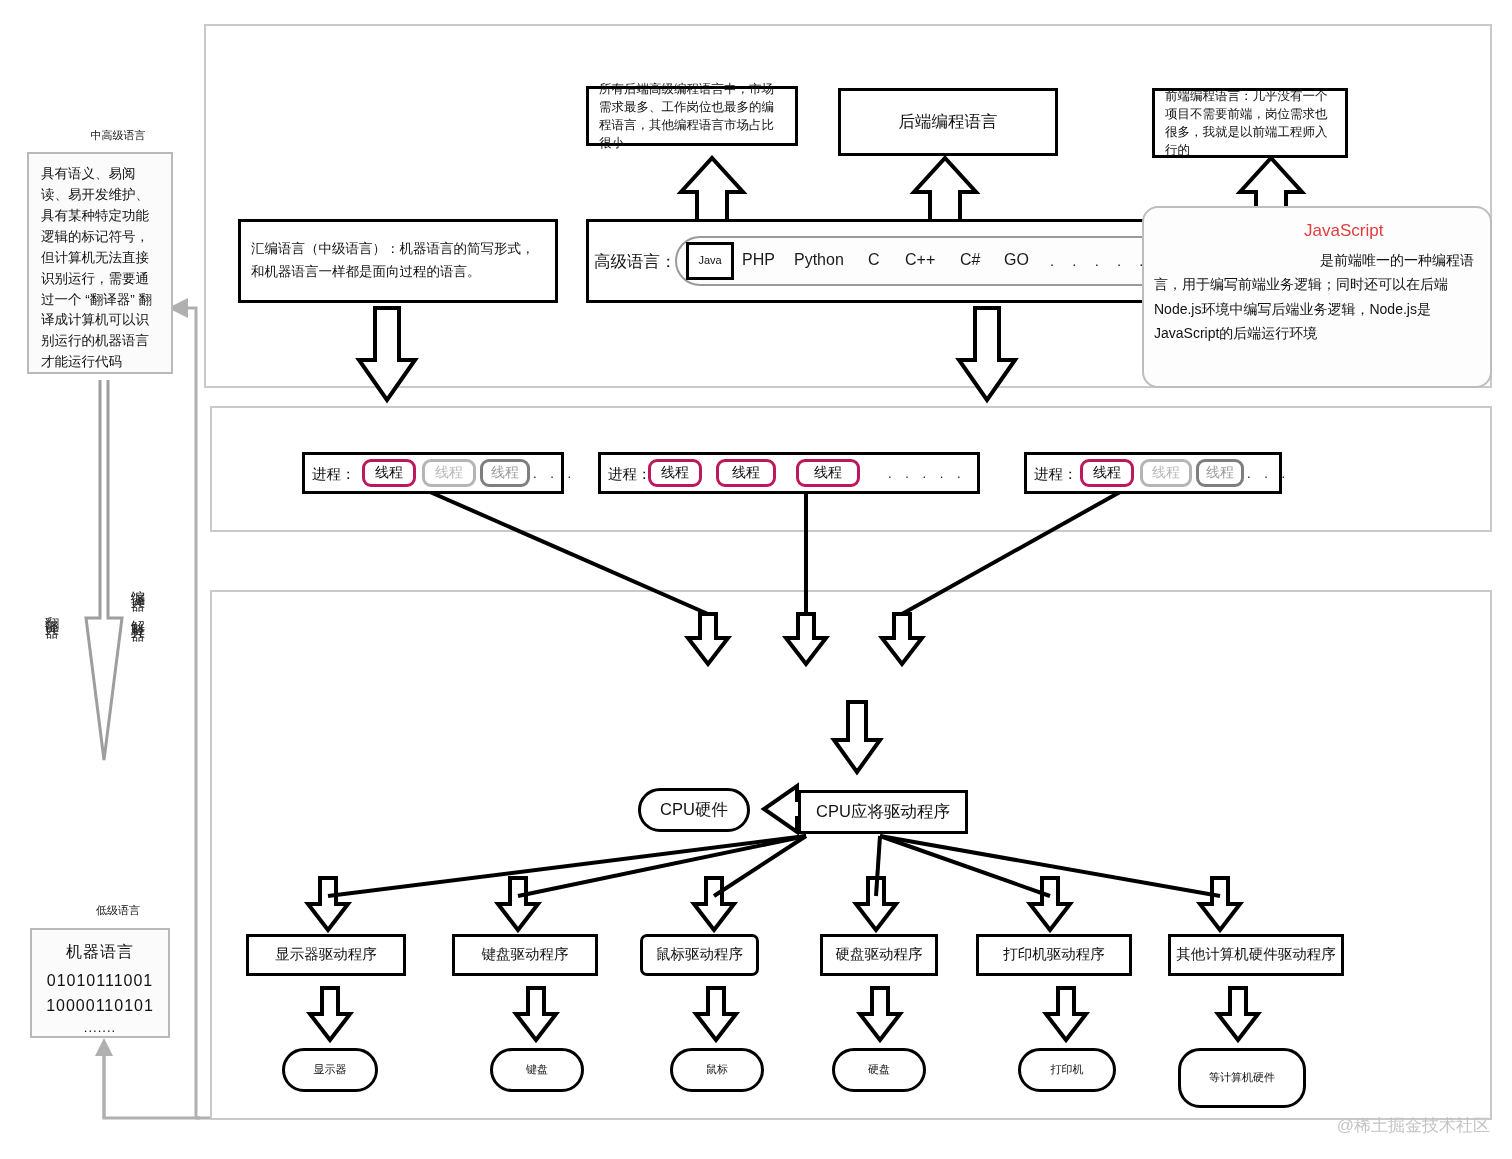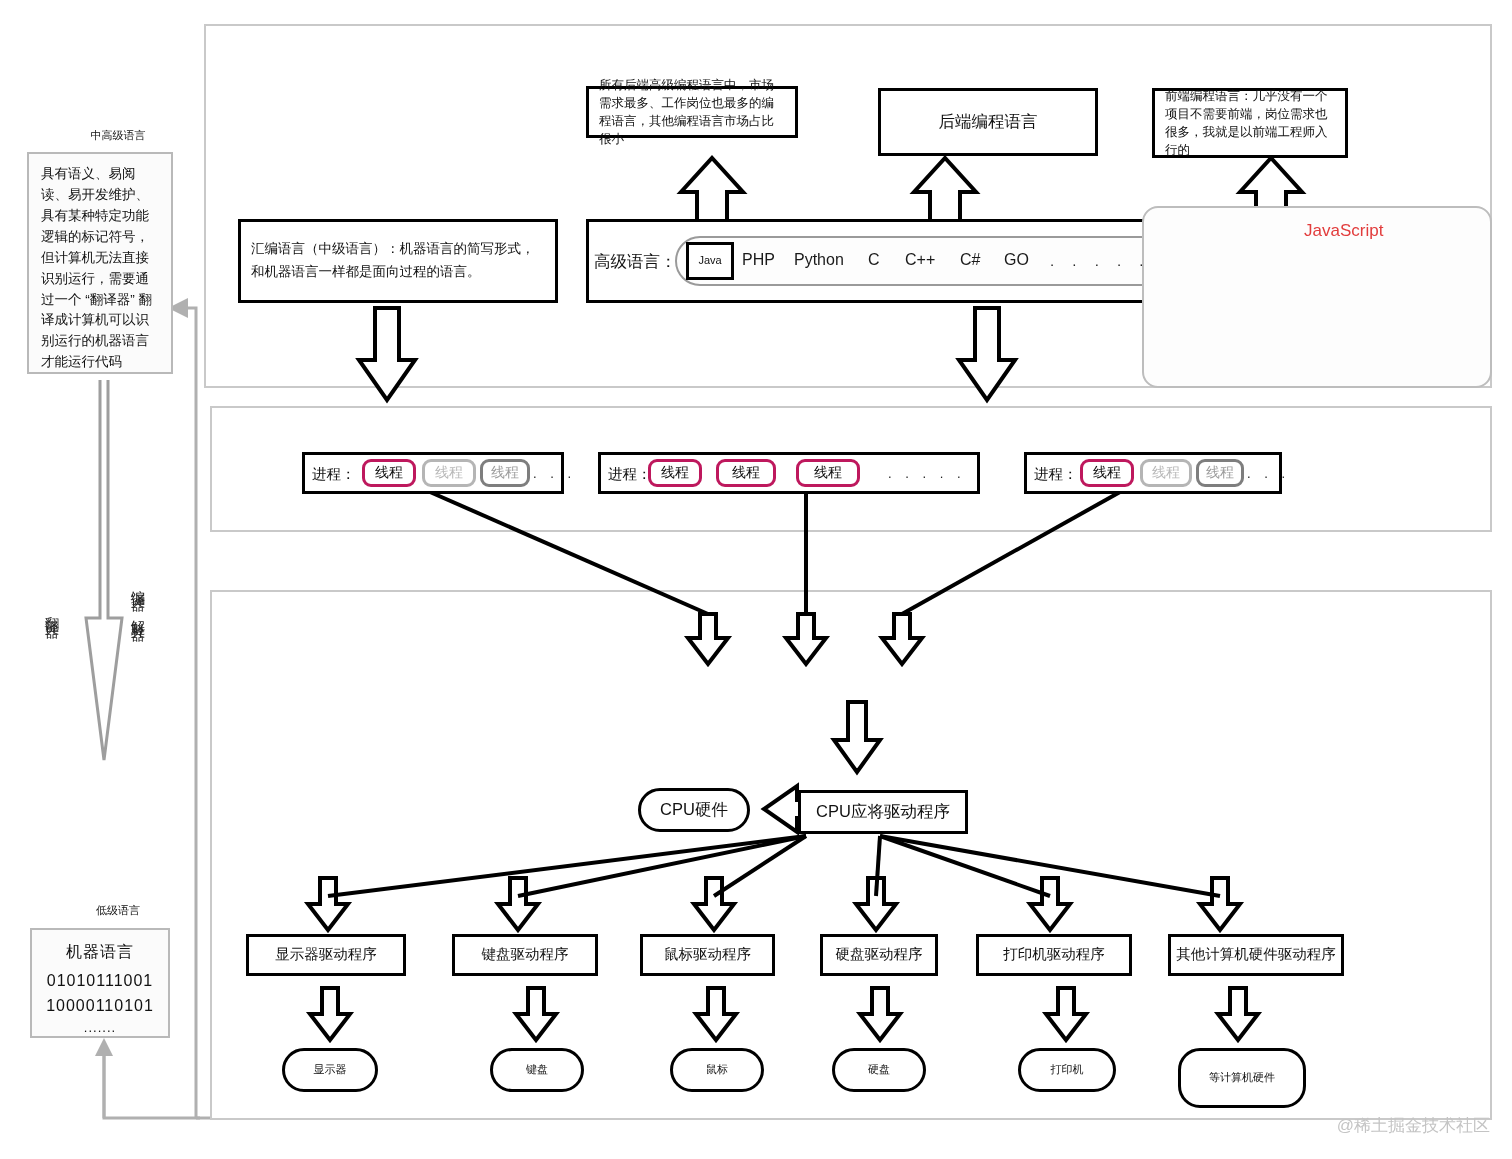--- a/index.html
+++ b/index.html
@@ -171,23 +171,23 @@
 
   <div class="lbl fs15" style="left:58px;top:903px;width:120px;text-align:center;">低级语言</div>
 
   <div class="greybox" style="left:30px;top:928px;width:140px;height:110px;text-align:center;">
     <span class="binline" style="margin-bottom:4px;">机器语言</span>
     <span class="binline">01010111001</span>
     <span class="binline">10000110101</span>
     <span class="binline" style="font-size:13px;">.......</span>
   </div>
 
-  <div class="bx pad fs12" style="left:586px;top:86px;width:212px;height:52px;text-align:left;">所有后端高级编程语言中，市场需求最多、工作岗位也最多的编程语言，其他编程语言市场占比很小</div>
-
-  <div class="bx fs16" style="left:838px;top:88px;width:220px;height:68px;margin-left:40px;">后端编程语言</div>
+  <div class="bx pad fs12" style="left:586px;top:86px;width:212px;height:60px;text-align:left;">所有后端高级编程语言中，市场需求最多、工作岗位也最多的编程语言，其他编程语言市场占比很小</div>
+
+  <div class="bx fs16" style="left:838px;top:88px;width:220px;height:68px;">后端编程语言</div>
 
   <div class="bx pad fs13" style="left:238px;top:219px;width:320px;height:84px;text-align:left;line-height:1.7;">汇编语言（中级语言）：机器语言的简写形式，和机器语言一样都是面向过程的语言。</div>
 
   <div class="bx pad fs12" style="left:1152px;top:88px;width:196px;height:70px;text-align:left;">前端编程语言：几乎没有一个项目不需要前端，岗位需求也很多，我就是以前端工程师入行的</div>
 
   <div class="bx" style="left:586px;top:219px;width:770px;height:84px;"></div>
 
   <div class="lbl fs16" style="left:594px;top:251px;">高级语言：</div>
 
   <div class="capsule" style="left:675px;top:236px;width:545px;height:50px;"></div>
@@ -207,20 +207,21 @@
   <div class="bx round" style="left:1148px;top:240px;width:70px;height:42px;border-color:#8c8c8c;border-width:2px;">
     <span class="fs15">Node.js</span>
   </div>
 
   <div class="bx round" style="left:1232px;top:240px;width:80px;height:42px;border-color:#8c8c8c;border-width:2px;">
     <span class="fs15">JavaScript</span>
   </div>
 
   <div class="jsnote" style="left:1142px;top:206px;width:350px;height:182px;">
     <span class="jstitle" style="margin-left:150px;text-align:left;">JavaScript</span>
+    <span style="display:block;text-indent:166px;">是前端唯一的一种编程语言，用于编写前端业务逻辑；同时还可以在后端Node.js环境中编写后端业务逻辑，Node.js是JavaScript的后端运行环境</span>
   </div>
 
   <div class="bx" style="left:302px;top:452px;width:262px;height:42px;"></div>
   <div class="lbl fs14" style="left:312px;top:465px;">进程：</div>
   <div class="thread" style="left:362px;top:459px;width:54px;height:28px;">
     <span>线程</span>
   </div>
   <div class="thread faded" style="left:422px;top:459px;width:54px;height:28px;">
     <span>线程</span>
   </div>
@@ -255,21 +256,21 @@
   </div>
   <div class="dots" style="left:1247px;top:466px;font-size:13px;letter-spacing:5px;">. . .</div>
 
 
   <div class="bx pill fs16" style="left:638px;top:788px;width:112px;height:44px;">CPU硬件</div>
 
   <div class="bx fs16" style="left:798px;top:790px;width:170px;height:44px;">CPU应将驱动程序</div>
 
   <div class="bx fs14" style="left:246px;top:934px;width:160px;height:42px;">显示器驱动程序</div>
   <div class="bx fs14" style="left:452px;top:934px;width:146px;height:42px;">键盘驱动程序</div>
-  <div class="bx fs14" style="left:640px;top:934px;width:135px;height:42px;">鼠标驱动程序</div>
+  <div class="bx fs14" style="left:640px;top:934px;width:119px;height:42px;border-radius:7px;">鼠标驱动程序</div>
   <div class="bx fs14" style="left:820px;top:934px;width:118px;height:42px;">硬盘驱动程序</div>
   <div class="bx fs14" style="left:976px;top:934px;width:156px;height:42px;">打印机驱动程序</div>
   <div class="bx fs14" style="left:1168px;top:934px;width:176px;height:42px;">其他计算机硬件驱动程序</div>
 
   <div class="bx pill fs15" style="left:282px;top:1048px;width:96px;height:44px;">显示器</div>
   <div class="bx pill fs15" style="left:490px;top:1048px;width:94px;height:44px;">键盘</div>
   <div class="bx pill fs15" style="left:670px;top:1048px;width:94px;height:44px;">鼠标</div>
   <div class="bx pill fs15" style="left:832px;top:1048px;width:94px;height:44px;">硬盘</div>
   <div class="bx pill fs15" style="left:1018px;top:1048px;width:98px;height:44px;">打印机</div>
   <div class="bx pill fs15" style="left:1178px;top:1048px;width:128px;height:60px;">等计算机硬件</div>

